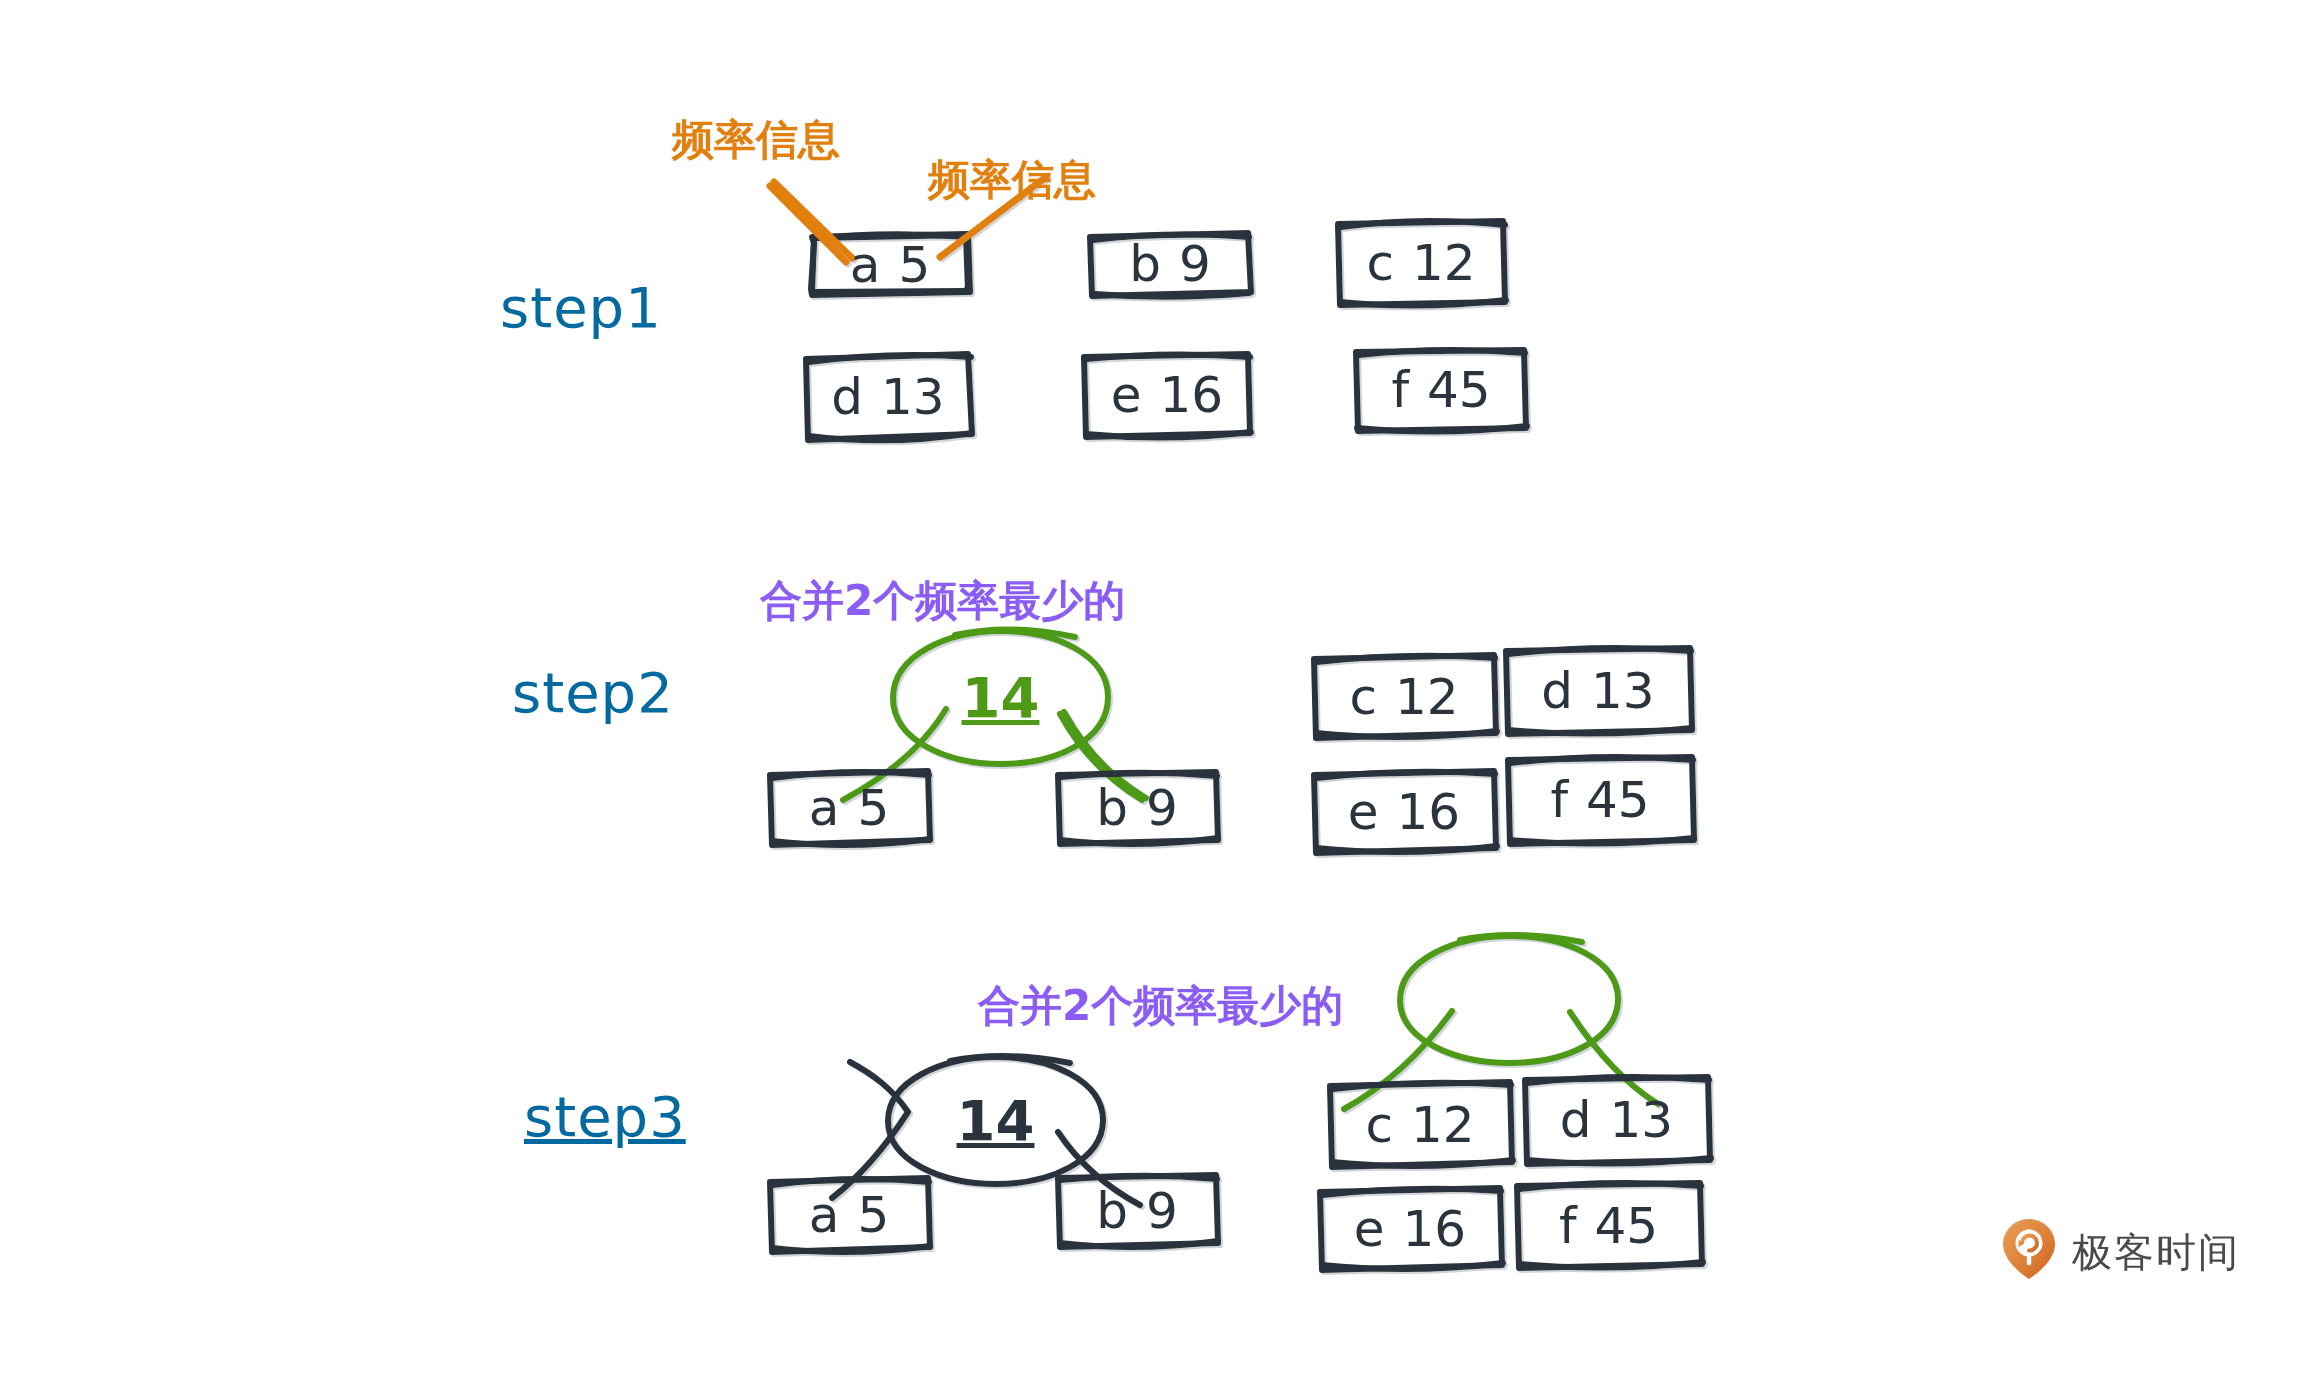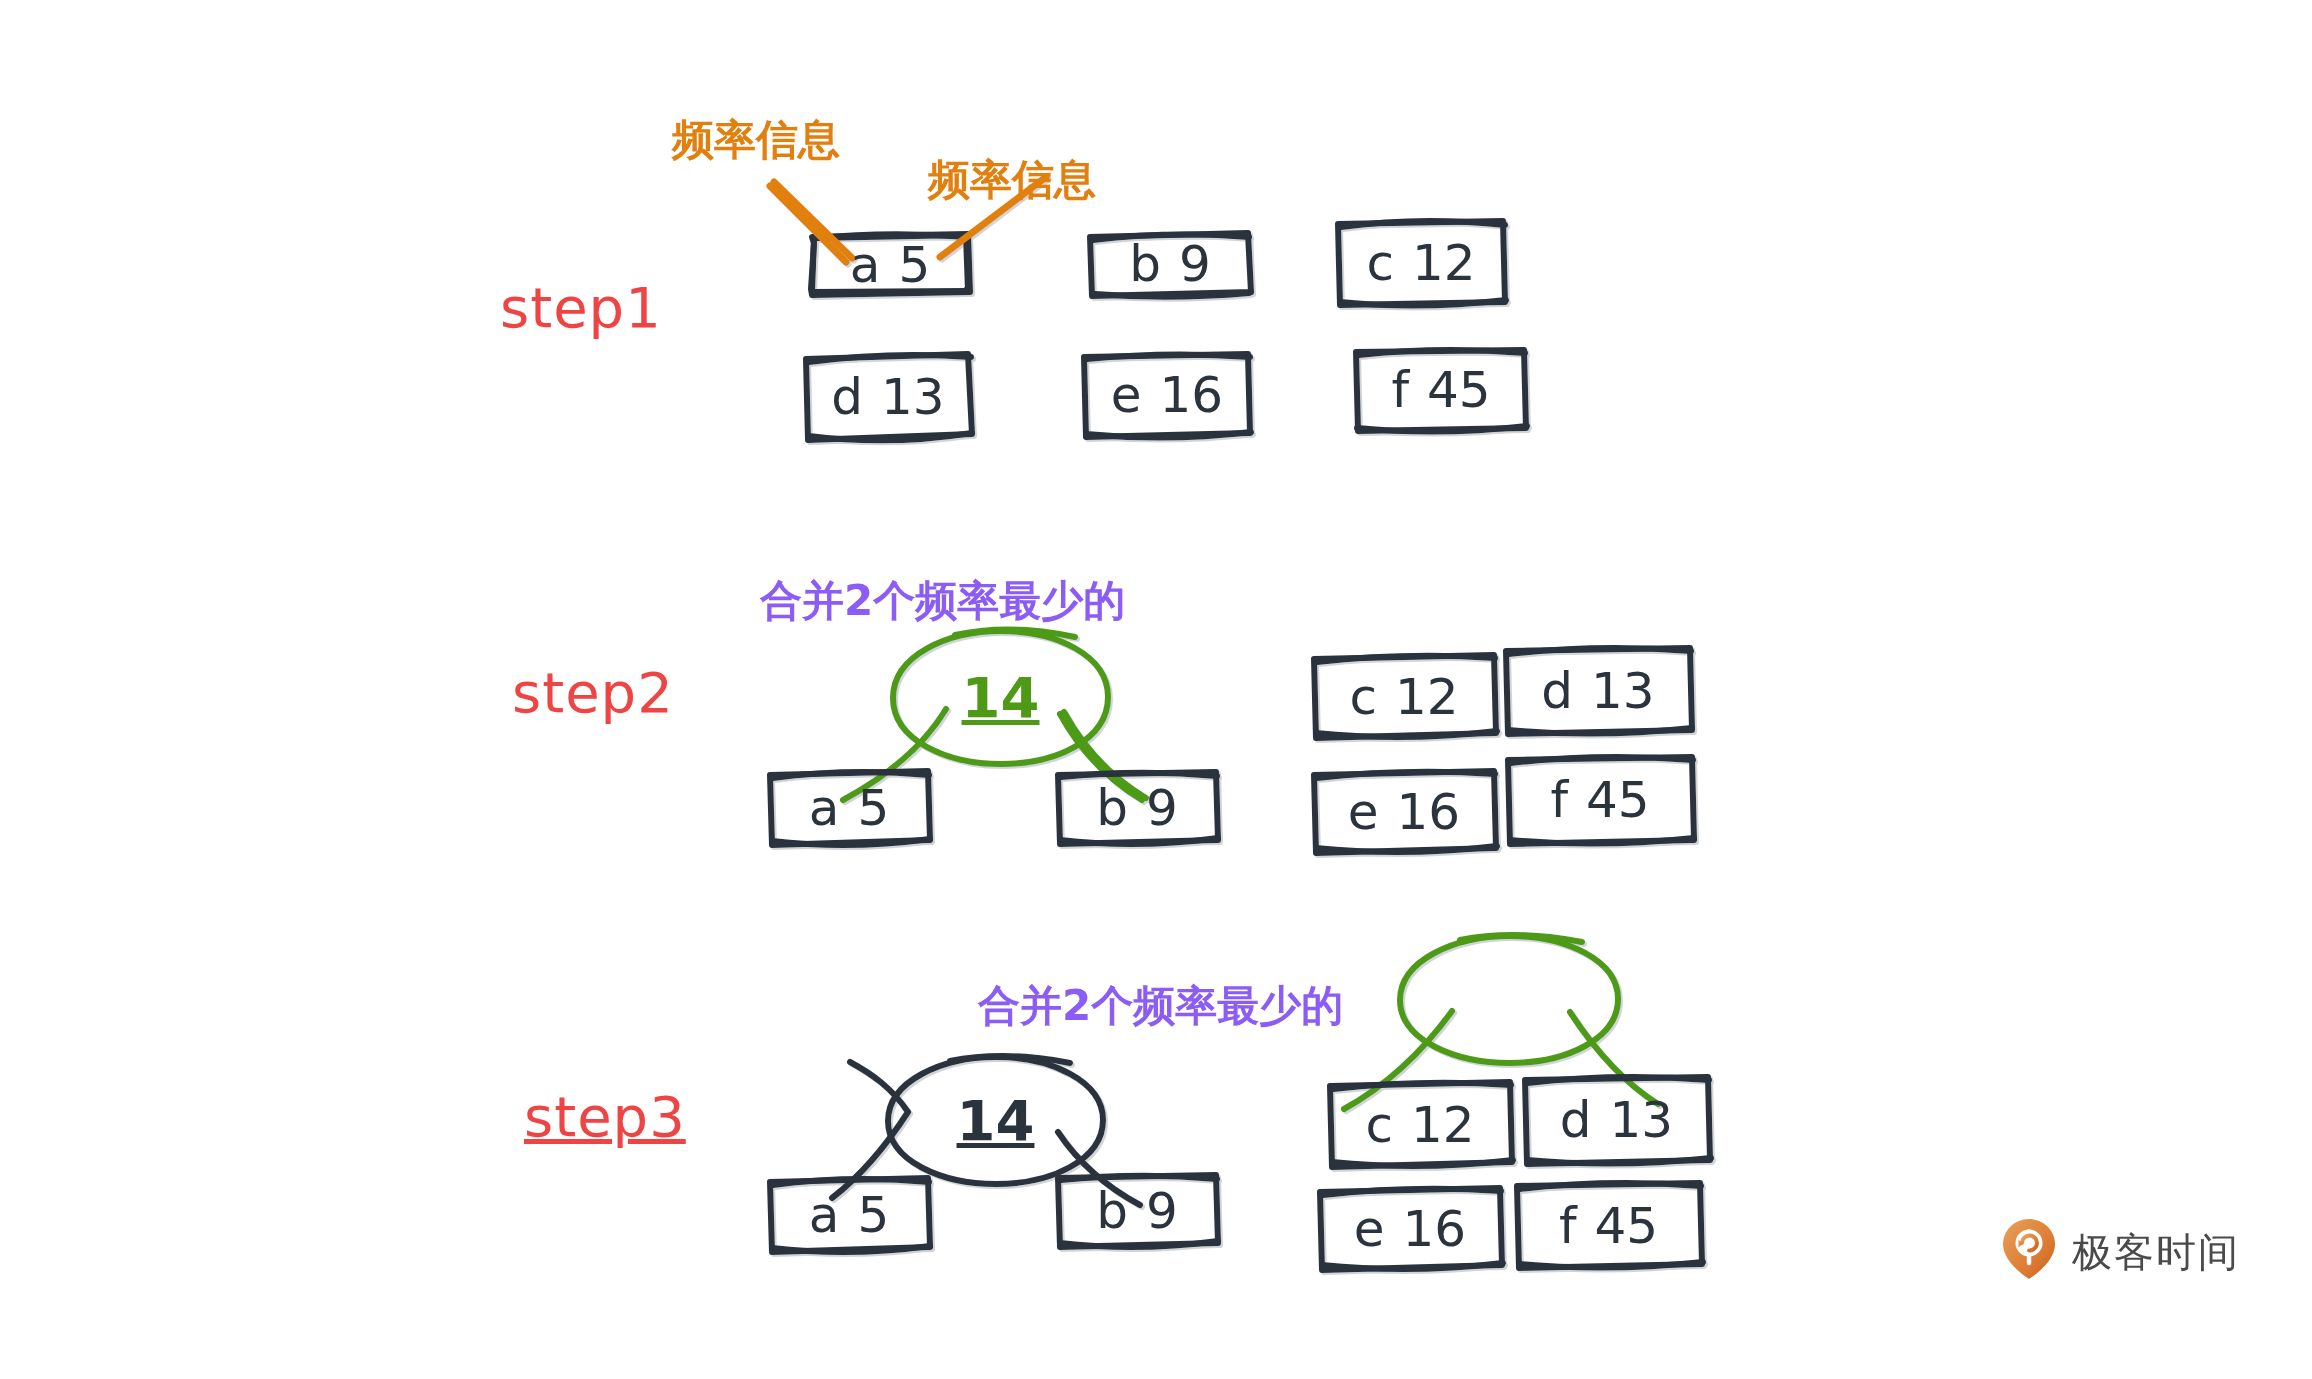--- a/index.html
+++ b/index.html
@@ -25,21 +25,21 @@
     width: 2312px;
     height: 1379px;
   }
 
   
   .step-label {
     position: absolute;
     font-family: "DejaVu Sans", sans-serif;
     font-size: 56px;
     font-weight: 400;
-    color: #ef4444;
+    color: #0369a1;
     letter-spacing: 1px;
     white-space: nowrap;
   }
   .anno-orange {
     position: absolute;
     font-family: "DejaVu Sans", sans-serif;
     font-size: 42px;
     font-weight: 600;
     color: #e2800f;
     white-space: nowrap;

